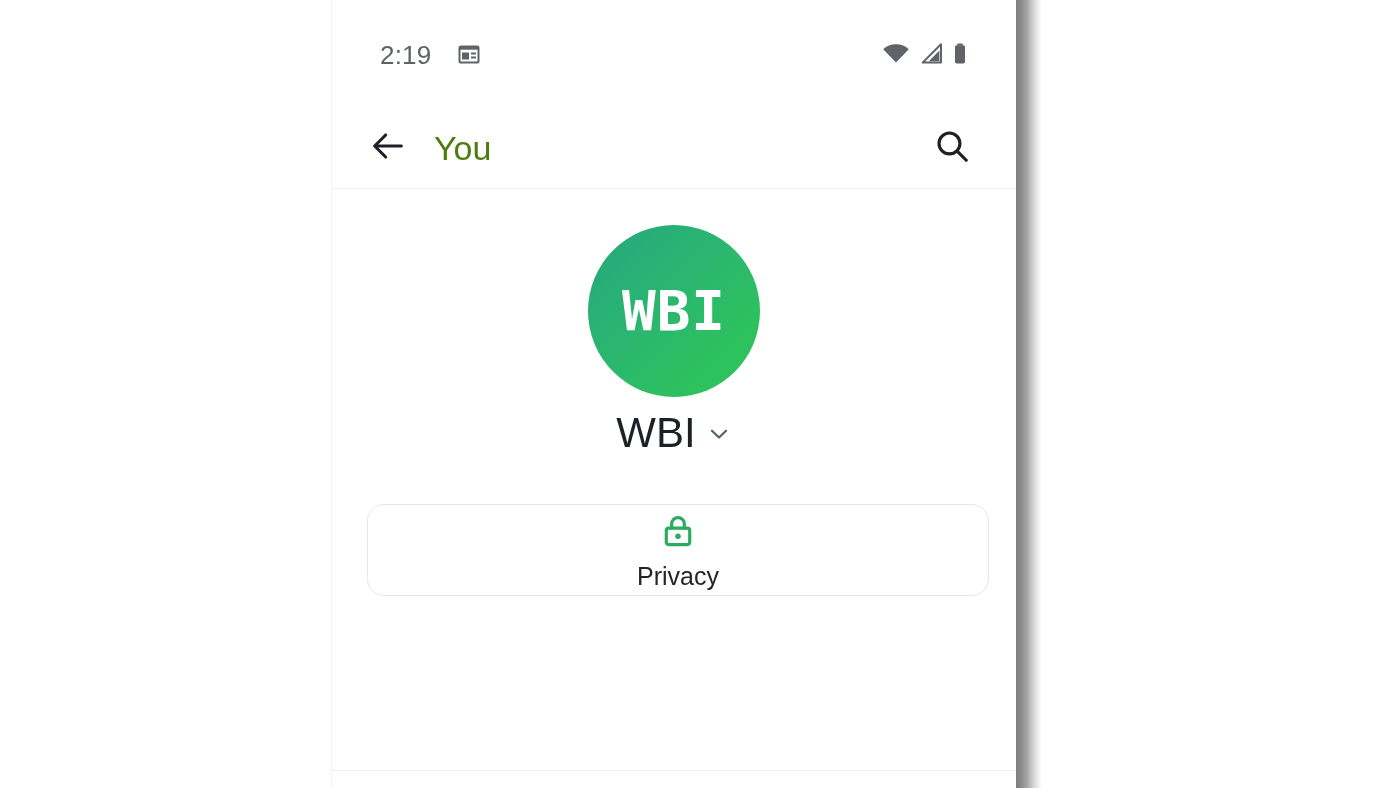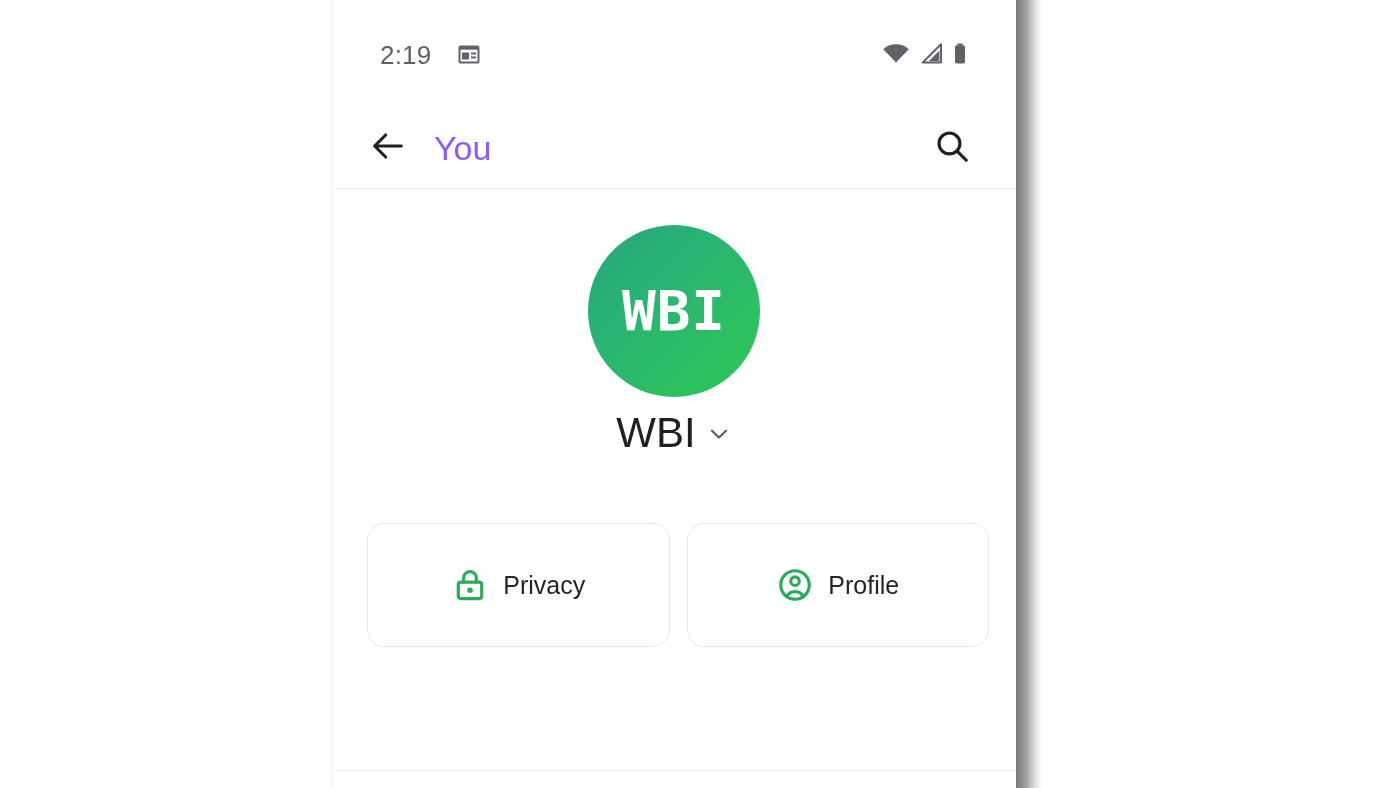--- a/index.html
+++ b/index.html
@@ -105,21 +105,21 @@
     width: 52px;
     height: 52px;
     display: flex;
     align-items: center;
     justify-content: center;
     cursor: pointer;
     flex: 0 0 auto;
   }
   .app-title {
     font-size: 34px;
-    color: #8b5cf6;
+    color: #4d7c0f;
     margin-left: 20px;
     font-family: "Liberation Sans", sans-serif;
     line-height: 1;
     flex: 1 1 auto;
   }
   .search-btn {
     width: 52px;
     height: 52px;
     display: flex;
     align-items: center;
@@ -190,32 +190,31 @@
   .cards-row {
     position: absolute;
     left: 35px;
     top: 504px;
     width: 622px;
     display: flex;
     gap: 17px;
   }
   .action-card {
     flex: 1 1 0;
-    height: 124px;
+    height: 92px;
     border: 1.5px solid #e6e7e8;
     border-radius: 17px;
     background: #ffffff;
     display: flex;
-    flex-direction: row;
+    flex-direction: column;
     align-items: center;
     justify-content: center;
     gap: 14px;
     cursor: pointer;
     box-sizing: border-box;
-    margin-top: 19px;
   }
   .action-icon {
     display: block;
     height: 38px;
   }
   .action-label {
     font-size: 25px;
     color: #22252a;
     font-family: "Liberation Sans", sans-serif;
     line-height: 1;
@@ -341,30 +340,20 @@
         <span class="action-icon">
           <svg width="38" height="38" viewBox="0 0 24 24">
             <rect x="4.6" y="10.2" width="14.8" height="10.4" rx="1.6" fill="none" stroke="#2bab5e" stroke-width="2"></rect>
             <path d="M8 10.2 V7.5 A4 4 0 0 1 16 7.5 V10.2" fill="none" stroke="#2bab5e" stroke-width="2" stroke-linecap="round"></path>
             <circle cx="12" cy="15.3" r="1.75" fill="#2bab5e"></circle>
           </svg>
         </span>
         <span class="action-label">Privacy</span>
       </div>
 
-      <div class="action-card">
-        <span class="action-icon">
-          <svg width="38" height="38" viewBox="0 0 24 24">
-            <circle cx="12" cy="12" r="9" fill="none" stroke="#2bab5e" stroke-width="2"></circle>
-            <circle cx="12" cy="9.6" r="2.7" fill="none" stroke="#2bab5e" stroke-width="2"></circle>
-            <path d="M6.6 19.4 A6.1 6.1 0 0 1 17.4 19.4" fill="none" stroke="#2bab5e" stroke-width="2" stroke-linecap="round"></path>
-          </svg>
-        </span>
-        <span class="action-label">Profile</span>
-      </div>
 
 
     </div>
 
 
     <div class="bottom-divider"></div>
 
   </div>
 
   <div id="right-shadow"></div>

